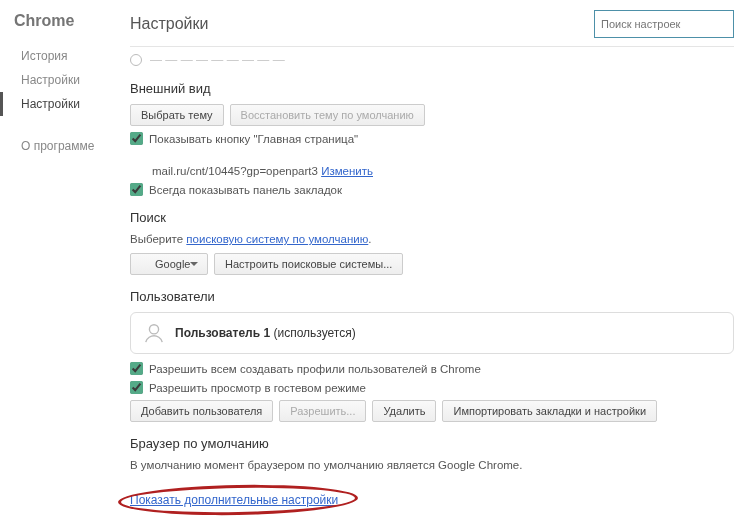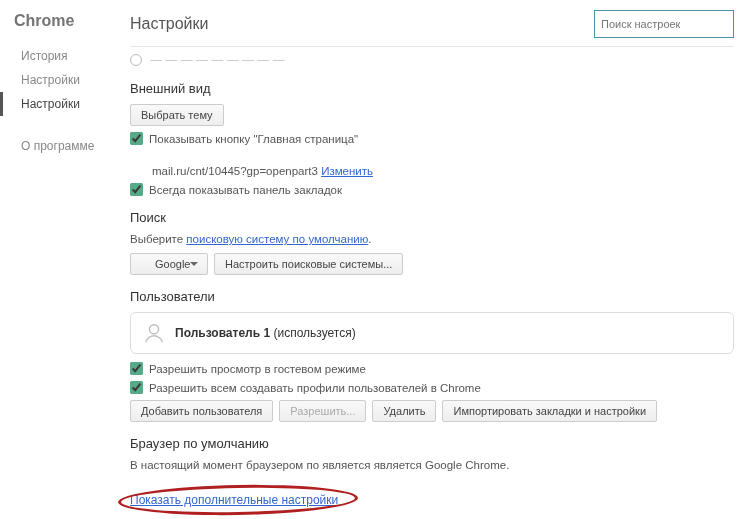--- a/index.html
+++ b/index.html
@@ -184,20 +184,21 @@
 
     <div class="cutoff">
       <span class="radio"></span>
       <span>— — — — — — — — —</span>
     </div>
 
     
     <div class="section-title">Внешний вид</div>
     <div class="btn-row">
       <button class="btn">Выбрать тему</button>
+      <button class="btn disabled">Восстановить тему по умолчанию</button>
     </div>
     <div class="check-row">
       <input type="checkbox" checked="" style="">
       <span>Показывать кнопку "Главная страница"</span>
     </div>
     <div class="sub-row">
       <span>mail.ru/cnt/10445?gp=openpart3</span>
       <span class="link">Изменить</span>
     </div>
     <div class="check-row">
@@ -227,35 +228,35 @@
             <path d="M3 22c1-5 6-7 9-7s8 2 9 7" fill="none" stroke="#bbb" stroke-width="1.5"></path>
           </svg>
       </span>
       <span>
         <span class="user-name">Пользователь 1</span>
         <span class="user-note">(используется)</span>
       </span>
     </div>
     <div class="check-row">
       <input type="checkbox" checked="" style="">
+      <span>Разрешить всем создавать профили пользователей в Chrome</span>
+    </div>
+    <div class="check-row">
+      <input type="checkbox" checked="" style="">
       <span>Разрешить просмотр в гостевом режиме</span>
-    </div>
-    <div class="check-row">
-      <input type="checkbox" checked="" style="">
-      <span>Разрешить всем создавать профили пользователей в Chrome</span>
     </div>
     <div class="btn-row">
       <button class="btn">Добавить пользователя</button>
       <button class="btn disabled">Разрешить...</button>
       <button class="btn">Удалить</button>
       <button class="btn">Импортировать закладки и настройки</button>
     </div>
 
     
     <div class="section-title">Браузер по умолчанию</div>
-    <div class="desc">В настоящий момент браузером по является является Google Chrome.</div>
+    <div class="desc">В умолчанию момент браузером по умолчанию является Google Chrome.</div>
 
     <div class="adv-link-wrap">
       <span class="link">Показать дополнительные настройки</span>
       <div class="red-ring"></div>
     </div>
   </div>
 </div>
 
 </body></html>

